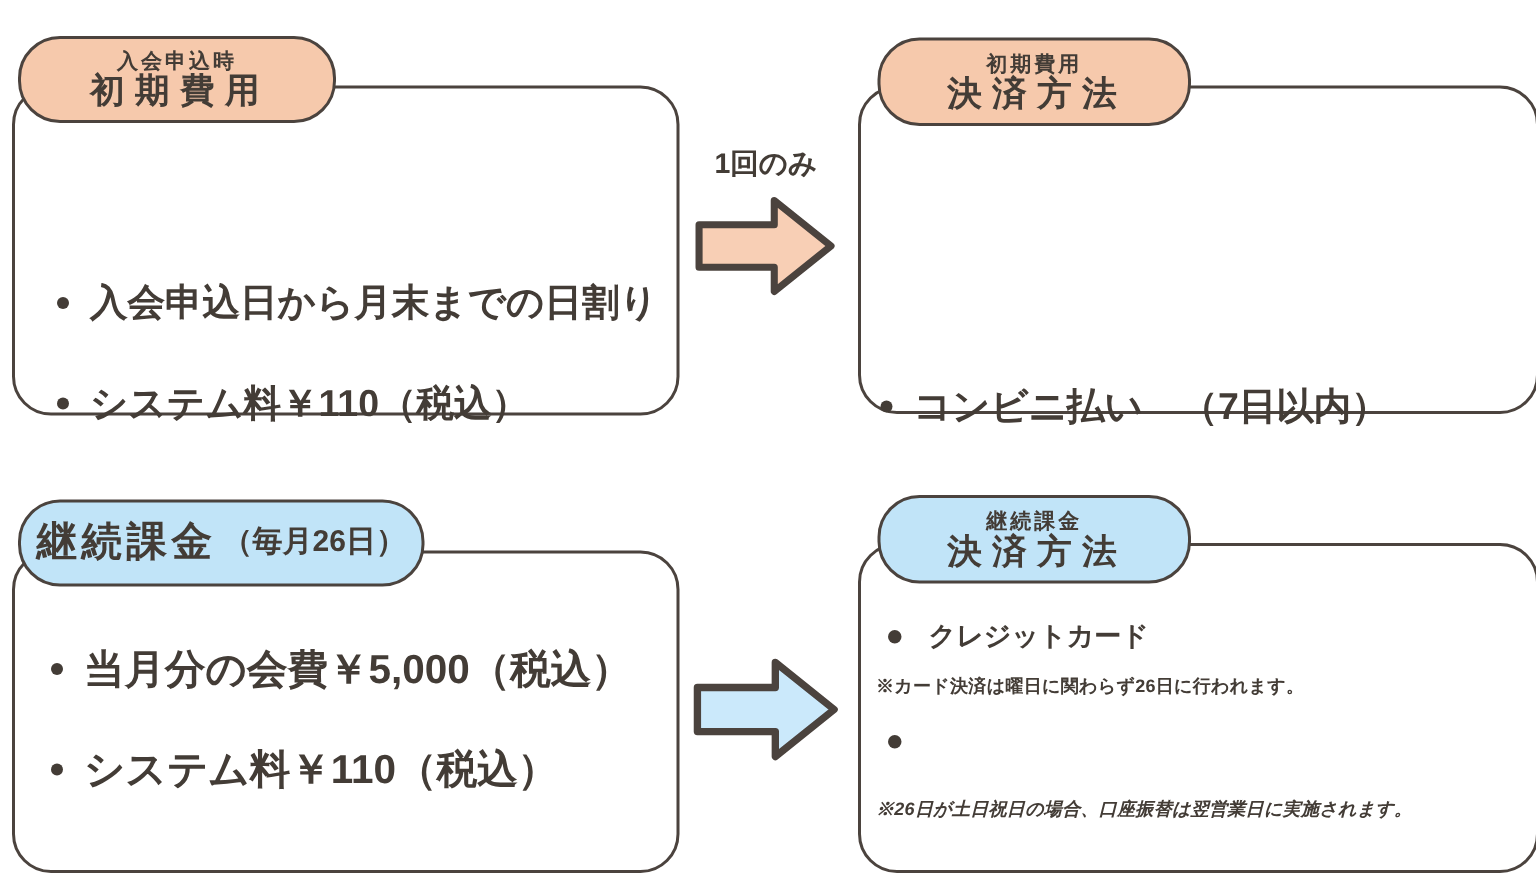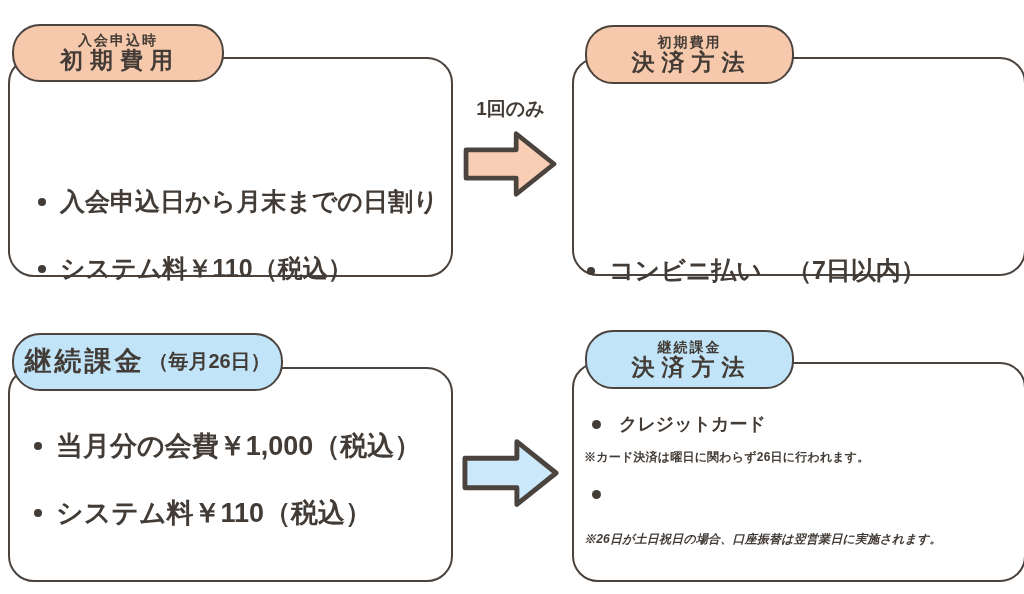--- a/index.html
+++ b/index.html
@@ -80,21 +80,21 @@
     </div>
   </section>
   <div class="pill peach" style="left:585px; top:25px; width:205px; height:55px;">
     <span class="pill-small">初期費用</span>
     <span class="pill-large">決済方法</span>
   </div>
 
   <section class="box" style="left:8px; top:367px; width:441px; height:211px;">
     <div class="line item-27" style="left:24px; top:59px;">
       <span class="dot"></span>
-      <span>当月分の会費￥1,000（税込）</span>
+      <span>当月分の会費￥5,000（税込）</span>
     </div>
     <div class="line item-27" style="left:24px; top:126px;">
       <span class="dot"></span>
       <span>システム料￥110（税込）</span>
     </div>
   </section>
   <div class="pill blue" style="left:12px; top:333px; width:267px; height:54px;">
     <span class="pill-row">
       <span class="pill-large2">継続課金</span>
       <span class="pill-small2">（毎月26日）</span>

